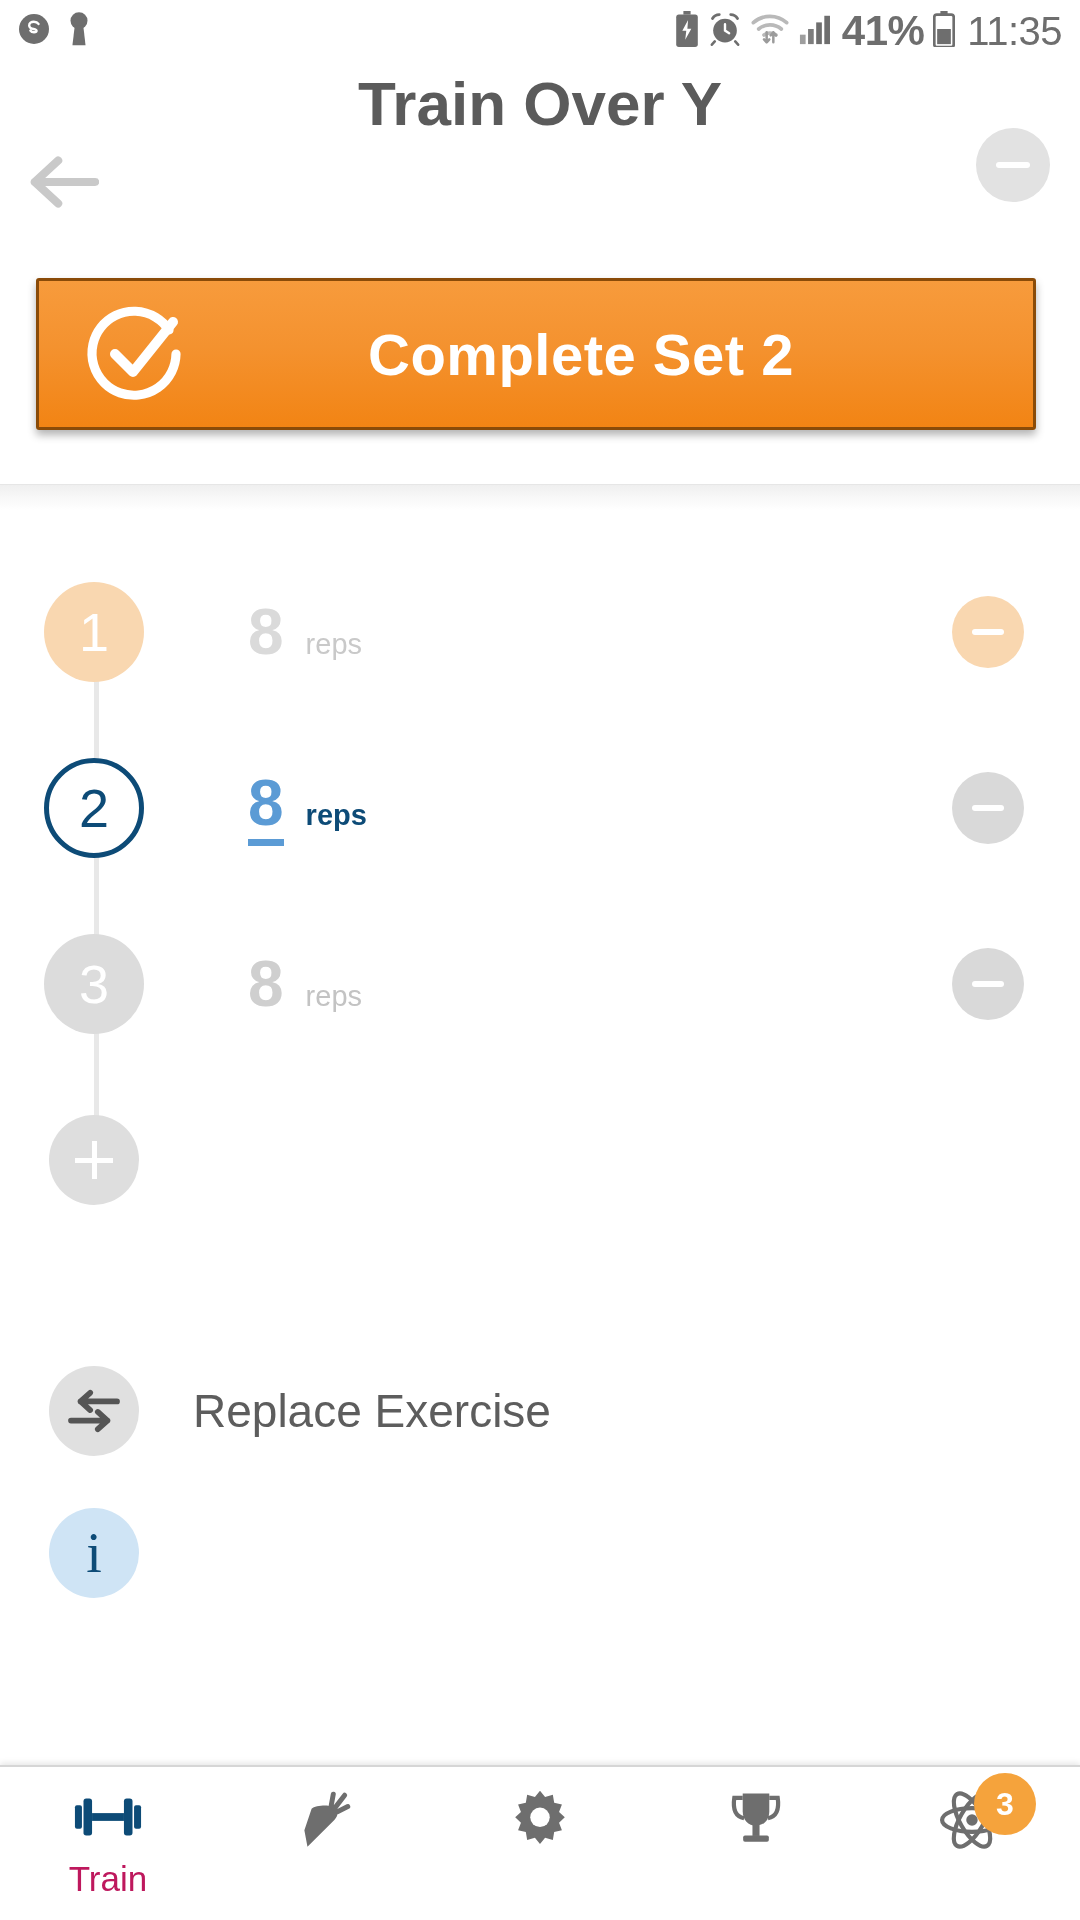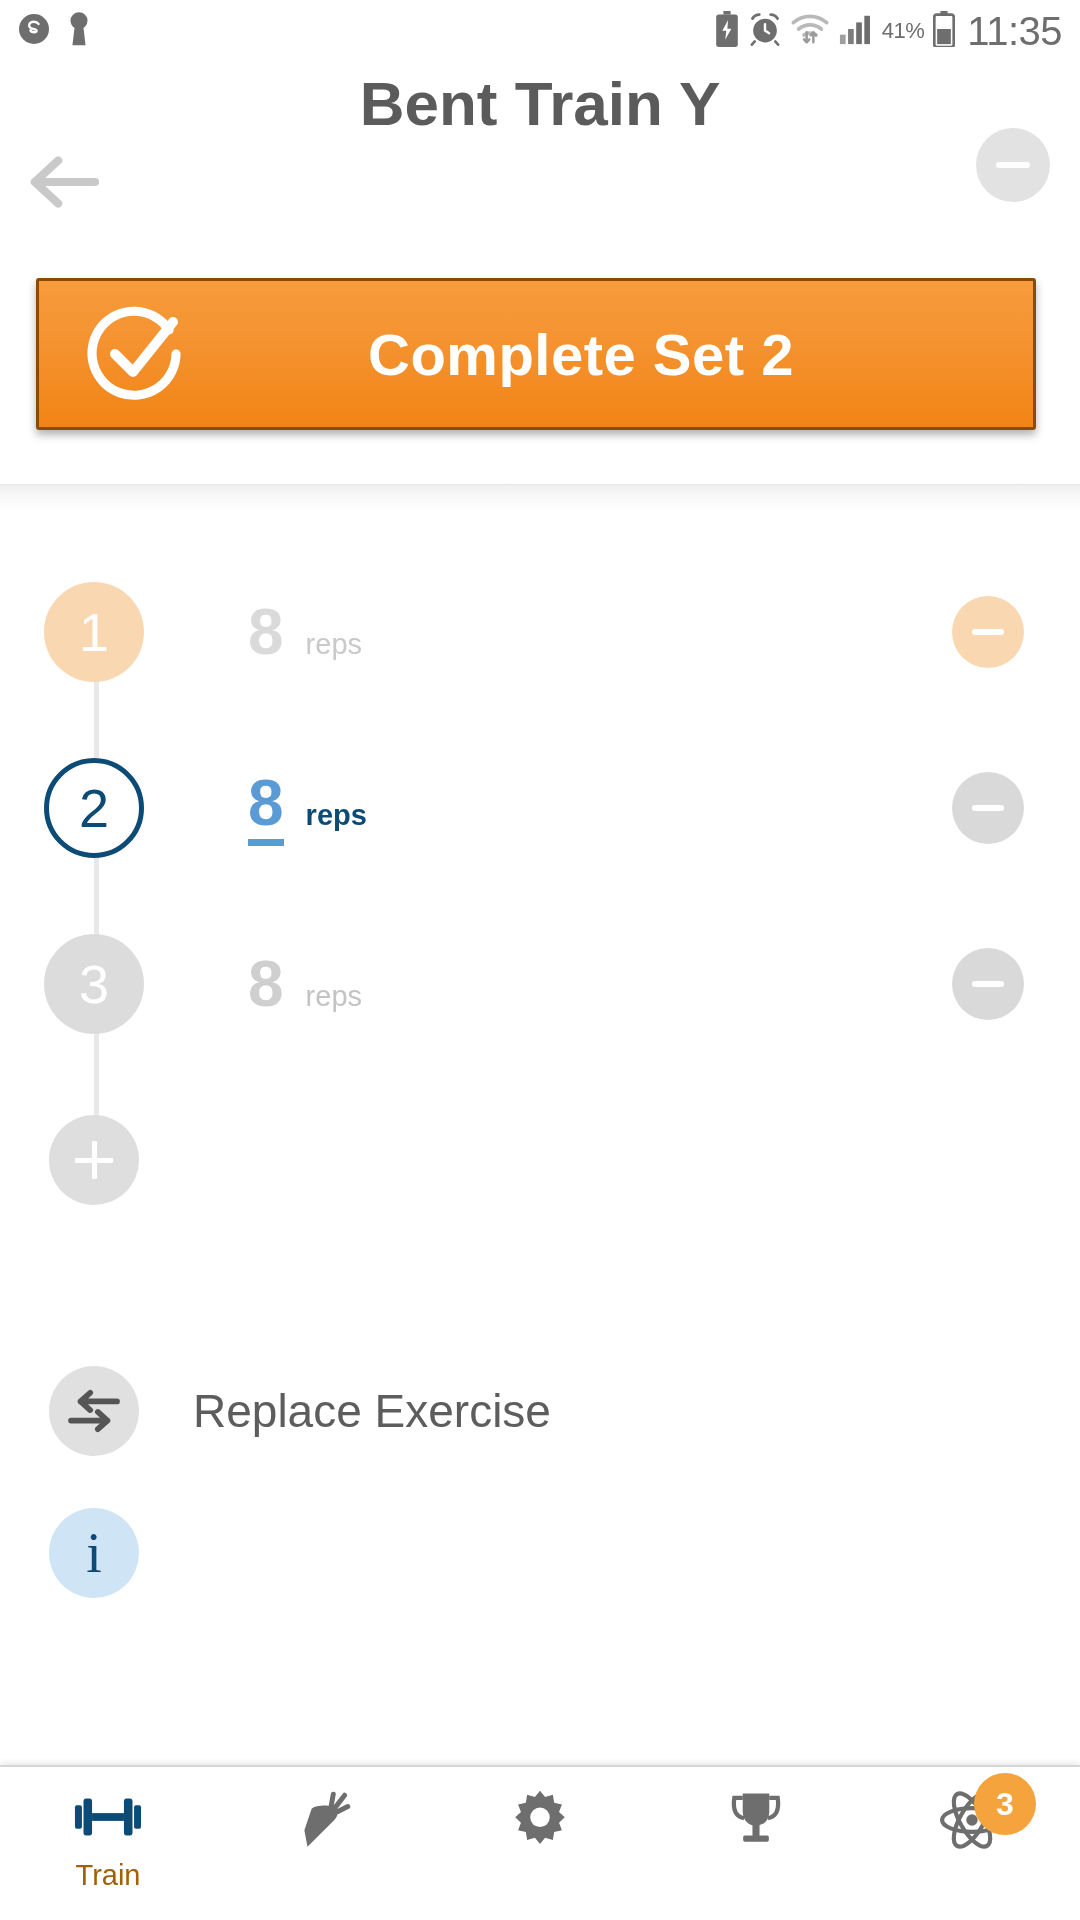--- a/index.html
+++ b/index.html
@@ -15,21 +15,21 @@
     height: 62px;
     display: flex; align-items: center;
     padding: 0 18px 0 16px;
     background: #ffffff;
     color: #6e6e6e;
   }
   .sb-left { display: flex; align-items: center; gap: 14px; }
   .sb-right { margin-left: auto; display: flex; align-items: center; gap: 9px; }
   .sb-ico { display: block; }
   .sb-pct {
-    font-size: 22px; font-weight: 400; color: #6e6e6e;
+    font-size: 42px; font-weight: 700; color: #6e6e6e;
     letter-spacing: -0.5px; line-height: 1;
   }
   .sb-time {
     font-size: 40px; font-weight: 400; color: #6e6e6e;
     letter-spacing: -0.5px; line-height: 1; margin-left: 3px;
   }
 
   
   .header {
     position: relative;
@@ -178,21 +178,21 @@
   .nav-item {
     flex: 1;
     height: 100%;
     position: relative;
     display: flex; flex-direction: column;
     align-items: center; justify-content: flex-start;
     padding-top: 22px;
   }
   .nav-label {
     margin-top: 10px;
-    font-size: 29px; color: #a16207;
+    font-size: 35px; color: #be185d;
   }
   .badge {
     position: absolute;
     top: 6px; right: 44px;
     width: 62px; height: 62px; border-radius: 50%;
     background: #f5a33c;
     color: #ffffff; font-size: 32px; font-weight: bold;
     display: flex; align-items: center; justify-content: center;
   }
 </style>
@@ -267,21 +267,21 @@
       <svg width="70" height="60" viewBox="0 0 36 30">
         <path d="M15 4 L3 15 L15 26 M3 15 L34 15" stroke="#c9c9c9" stroke-width="4.2" fill="none" stroke-linecap="round" stroke-linejoin="round"></path>
       </svg>
     </span>
   </div>
 
   <div class="minus-top">
     <span class="bar"></span>
   </div>
 
-  <div class="title">Bent Train Y</div>
+  <div class="title">Train Over Y</div>
 </div>
 
 <div class="cta-wrap">
   <div class="cta">
     <span class="cta-icon">
       <svg width="104" height="104" viewBox="0 0 52 52">
         <path d="M42 14 A21 21 0 1 0 45.5 26" stroke="#ffffff" stroke-width="4.6" fill="none" stroke-linecap="round"></path>
         <path d="M15 26 L24 35 L44 10" stroke="#ffffff" stroke-width="5" fill="none" stroke-linecap="round" stroke-linejoin="round"></path>
       </svg>
     </span>

